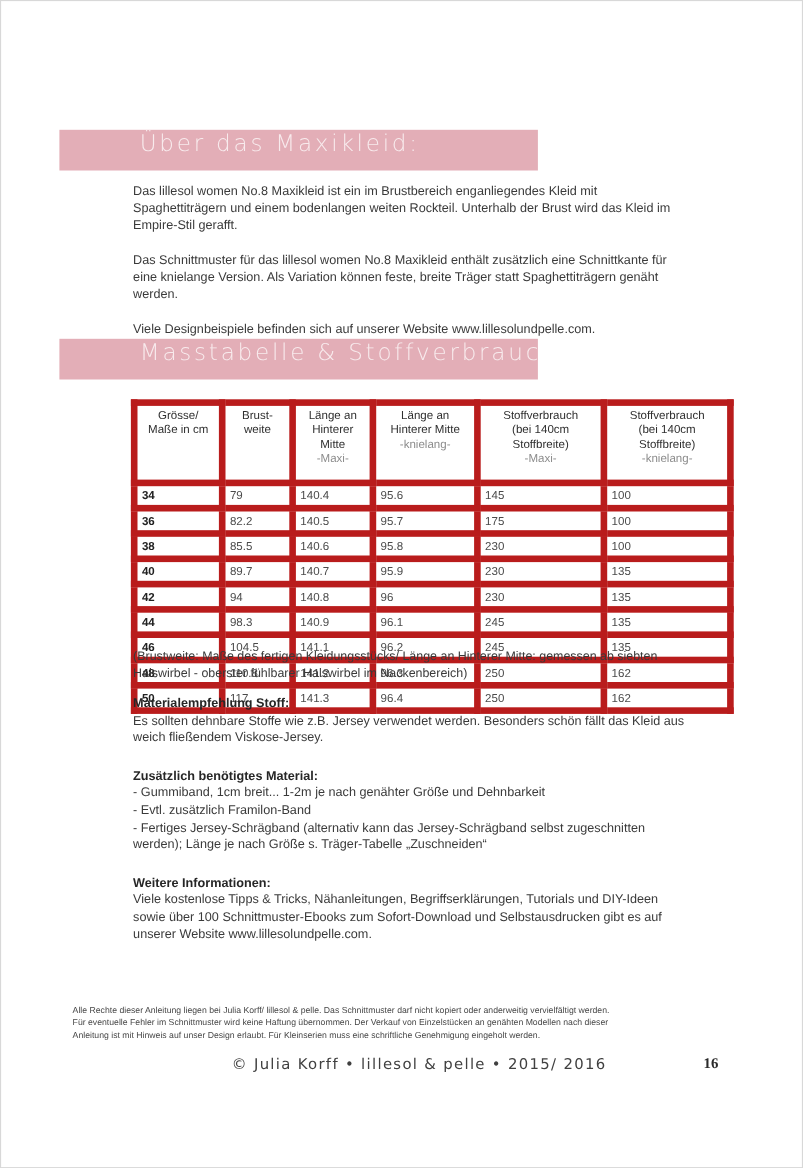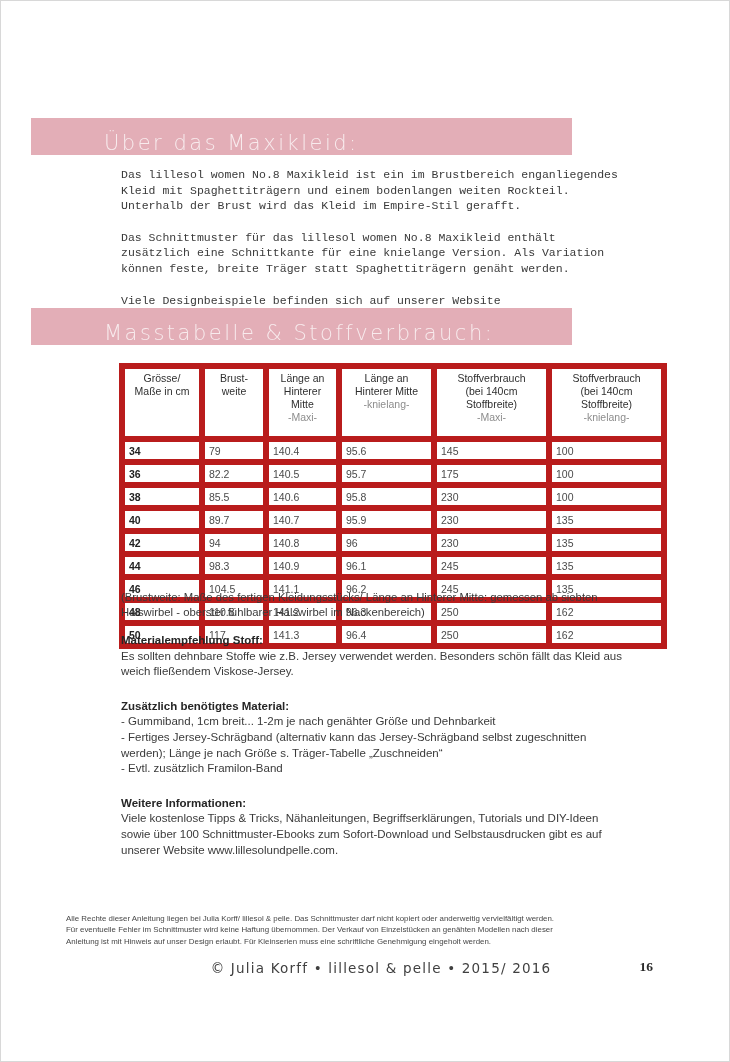--- a/index.html
+++ b/index.html
@@ -8,41 +8,41 @@
     background: #ffffff;
     position: relative;
     font-family: "Liberation Sans", sans-serif;
     color: #3a3a3a;
     box-sizing: border-box;
     border: 1px solid #d8d8d8;
     overflow: hidden;
   }
   .band {
     position: absolute;
-    left: 30px; width: 541px; height: 37px;
+    left: 53px; width: 435px; height: 37px;
     background: #e3aeb7;
-    display: flex; align-items: flex-end;
+    display: flex; align-items: flex-start;
   }
   .band-title {
     font-family: "DejaVu Sans", sans-serif;
     font-weight: 300;
     font-size: 21px;
     letter-spacing: 2.5px;
     color: rgba(255,255,255,0.75);
     padding-left: 73px;
     white-space: nowrap;
   }
   #band-about { top: 117px; }
   #band-table { top: 307px; }
 
   .intro {
     position: absolute; left: 120px; top: 166px; width: 504px;
     font-size: 11.5px; line-height: 15.6px;
   }
-  .intro p { margin: 0 0 16px 0; font-family: Liberation Mono, monospace; }
+  .intro p { margin: 0 0 16px 0; }
 
   table.size-table {
     position: absolute; left: 118px; top: 362px;
     border-collapse: collapse;
     table-layout: fixed;
     width: 542px;
     font-size: 10.5px;
   }
   table.size-table th, table.size-table td {
     border: 6px solid #b91c1c;
@@ -242,22 +242,22 @@
 <div class="table-caption">(Brustweite: Maße des fertigen Kleidungsstücks/ Länge an Hinterer Mitte: gemessen ab siebten Halswirbel - oberster fühlbarer Halswirbel im Nackenbereich)</div>
 
 <div class="sections">
   <div class="section">
     <div class="section-title">Materialempfehlung Stoff:</div>
     <div>Es sollten dehnbare Stoffe wie z.B. Jersey verwendet werden. Besonders schön fällt das Kleid aus weich fließendem Viskose-Jersey.</div>
   </div>
   <div class="section">
     <div class="section-title">Zusätzlich benötigtes Material:</div>
     <div>- Gummiband, 1cm breit... 1-2m je nach genähter Größe und Dehnbarkeit</div>
+    <div>- Evtl. zusätzlich Framilon-Band</div>
     <div>- Fertiges Jersey-Schrägband (alternativ kann das Jersey-Schrägband selbst zugeschnitten werden); Länge je nach Größe s. Träger-Tabelle „Zuschneiden“</div>
-    <div>- Evtl. zusätzlich Framilon-Band</div>
   </div>
   <div class="section">
     <div class="section-title">Weitere Informationen:</div>
     <div>Viele kostenlose Tipps &amp; Tricks, Nähanleitungen, Begriffserklärungen, Tutorials und DIY-Ideen sowie über 100 Schnittmuster-Ebooks zum Sofort-Download und Selbstausdrucken gibt es auf unserer Website www.lillesolundpelle.com.</div>
   </div>
 </div>
 
 <div class="legal">Alle Rechte dieser Anleitung liegen bei Julia Korff/ lillesol &amp; pelle. Das Schnittmuster darf nicht kopiert oder anderweitig vervielfältigt werden.
 Für eventuelle Fehler im Schnittmuster wird keine Haftung übernommen. Der Verkauf von Einzelstücken an genähten Modellen nach dieser
 Anleitung ist mit Hinweis auf unser Design erlaubt. Für Kleinserien muss eine schriftliche Genehmigung eingeholt werden.</div>

